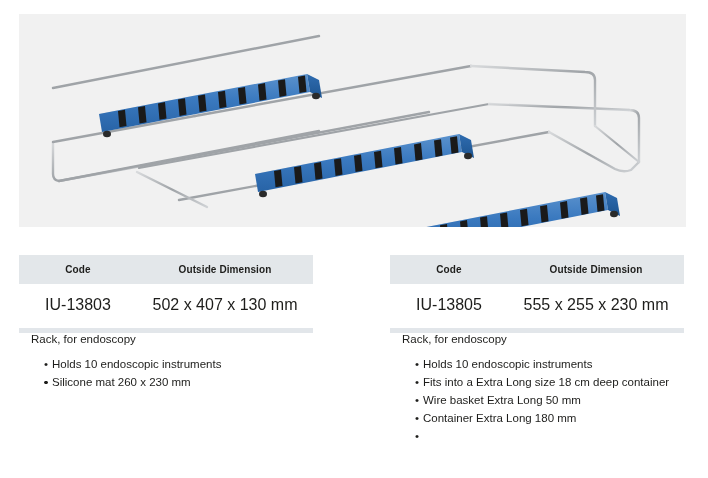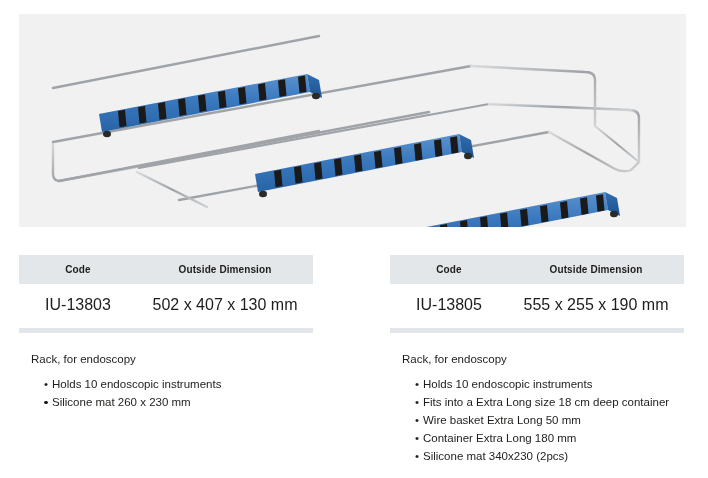--- a/index.html
+++ b/index.html
@@ -75,21 +75,20 @@
   }
   .table-underbar {
     width: 294px;
     height: 5px;
     background: #e2e6ea;
     margin-top: 2px;
   }
 
   
   .desc {
-    margin-top: 20px;
     padding-left: 12px;
   }
   .desc-title {
     font-size: 11.5px;
     color: #1d1d1b;
     margin: 0 0 8px 0;
     line-height: 1.2;
   }
   .desc-list {
     list-style: none;
@@ -265,31 +264,31 @@
     <table class="spec-table">
       <thead>
         <tr>
           <th class="c-code">Code</th>
           <th class="c-dim">Outside Dimension</th>
         </tr>
       </thead>
       <tbody>
         <tr>
           <td>IU-13805</td>
-          <td>555 x 255 x 190 mm</td>
+          <td>555 x 255 x 230 mm</td>
         </tr>
       </tbody>
     </table>
     <div class="table-underbar"></div>
 
     <div class="desc">
       <p class="desc-title">Rack, for endoscopy</p>
       <ul class="desc-list">
         <li><span class="bullet-dot">•</span><span>Holds 10 endoscopic instruments</span></li>
         <li><span class="bullet-dot">•</span><span>Fits into a Extra Long size 18 cm deep container</span></li>
         <li><span class="bullet-dot">•</span><span>Wire basket Extra Long 50 mm</span></li>
         <li><span class="bullet-dot">•</span><span>Container Extra Long 180 mm</span></li>
-        <li><span class="bullet-dot">•</span><span>Silicone mat 340x230 (2pcs)</span></li>
+        <li><span class="bullet-dot">•</span></li>
       </ul>
     </div>
   </div>
 
 </div>
 
 </body></html>

